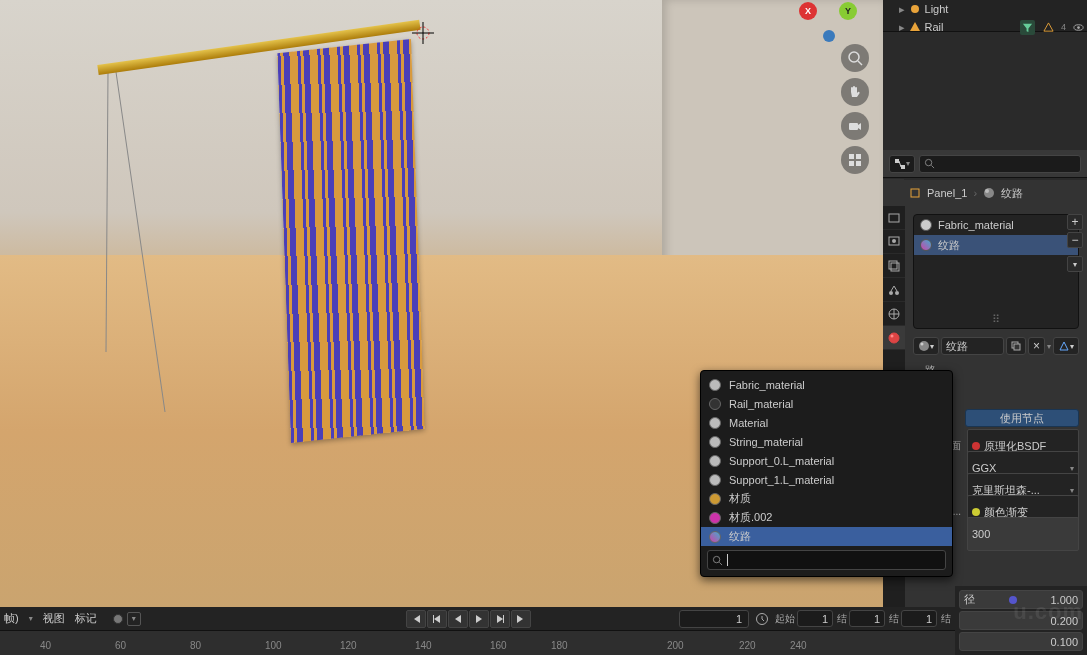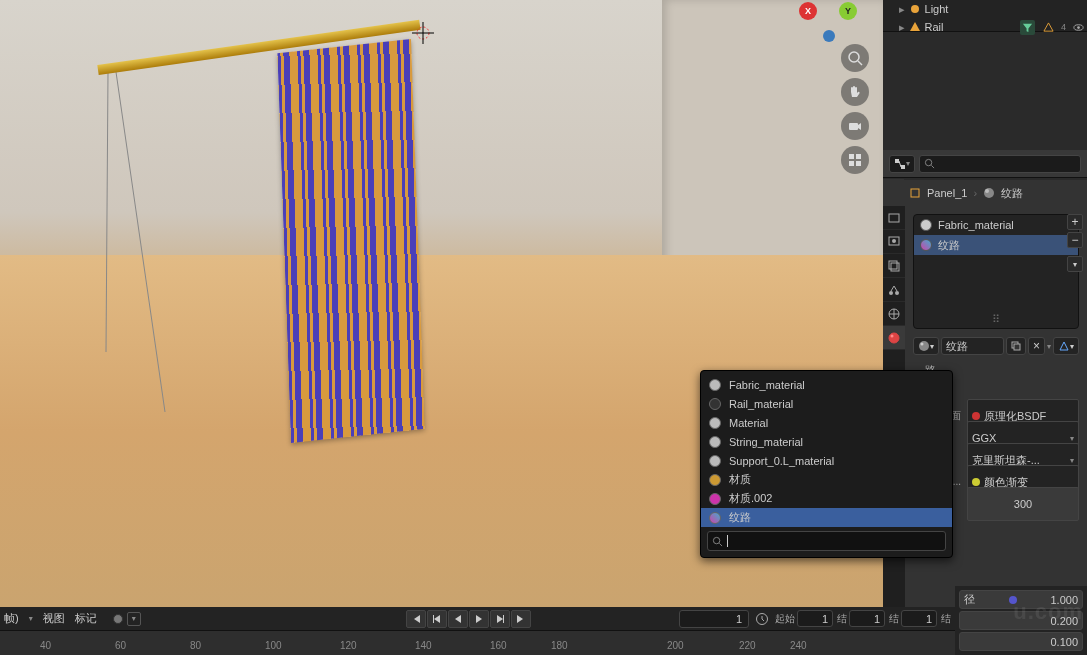--- a/index.html
+++ b/index.html
@@ -273,20 +273,25 @@
     <div class="idb">
         <svg width="12" height="12" viewBox="0 0 12 12">
           <path d="M2 10L6 2l4 8z" fill="none" stroke="#6af"></path>
         </svg>
         <span style="font-size:8px">▾</span>
       </div>
   </div>
 
   <div class="plabel" style="padding-left:20px">路</div>
   <div class="plabel" style="padding-left:20px">曲)面</div>
+  <div style="padding:0 8px 4px 60px">
+      <div class="nodebtn">
+        <span>使用节点</span>
+      </div>
+    </div>
 
   <div class="prow">
       <span class="lbl">曲)面</span>
       <div class="val">
         <span style="width:8px;height:8px;border-radius:50%;background:#c33;margin-right:4px"></span>
         <span>原理化BSDF</span>
       </div>
     </div>
   <div class="prow">
       <span class="lbl"></span>
@@ -304,21 +309,21 @@
     </div>
   <div class="prow">
       <span class="lbl">础...</span>
       <div class="val">
         <span style="width:8px;height:8px;border-radius:50%;background:#cc3;margin-right:4px"></span>
         <span>颜色渐变</span>
       </div>
     </div>
   <div class="prow">
       <span class="lbl"></span>
-      <div class="val" style="justify-content:center;background:#3a3a3a">
+      <div class="val" style="justify-content:flex-start;background:#3a3a3a">
         <span>300</span>
       </div>
     </div>
 </div>
 
 <div class="addcol">
   <div class="addbtn">+</div>
   <div class="addbtn">−</div>
   <div class="addbtn" style="margin-top:6px">
       <span style="font-size:8px">▾</span>
@@ -338,20 +343,24 @@
       <span class="dd-sw" style="background:#bbb"></span>
       <span>Material</span>
     </div>
   <div class="dd-item">
       <span class="dd-sw" style="background:#bbb"></span>
       <span>String_material</span>
     </div>
   <div class="dd-item">
       <span class="dd-sw" style="background:#bbb"></span>
       <span>Support_0.L_material</span>
+    </div>
+  <div class="dd-item">
+      <span class="dd-sw" style="background:#bbb"></span>
+      <span>Support_1.L_material</span>
     </div>
   <div class="dd-item">
       <span class="dd-sw" style="background:#c93"></span>
       <span>材质</span>
     </div>
   <div class="dd-item">
       <span class="dd-sw" style="background:#c3a"></span>
       <span>材质.002</span>
     </div>
   <div class="dd-item sel">

